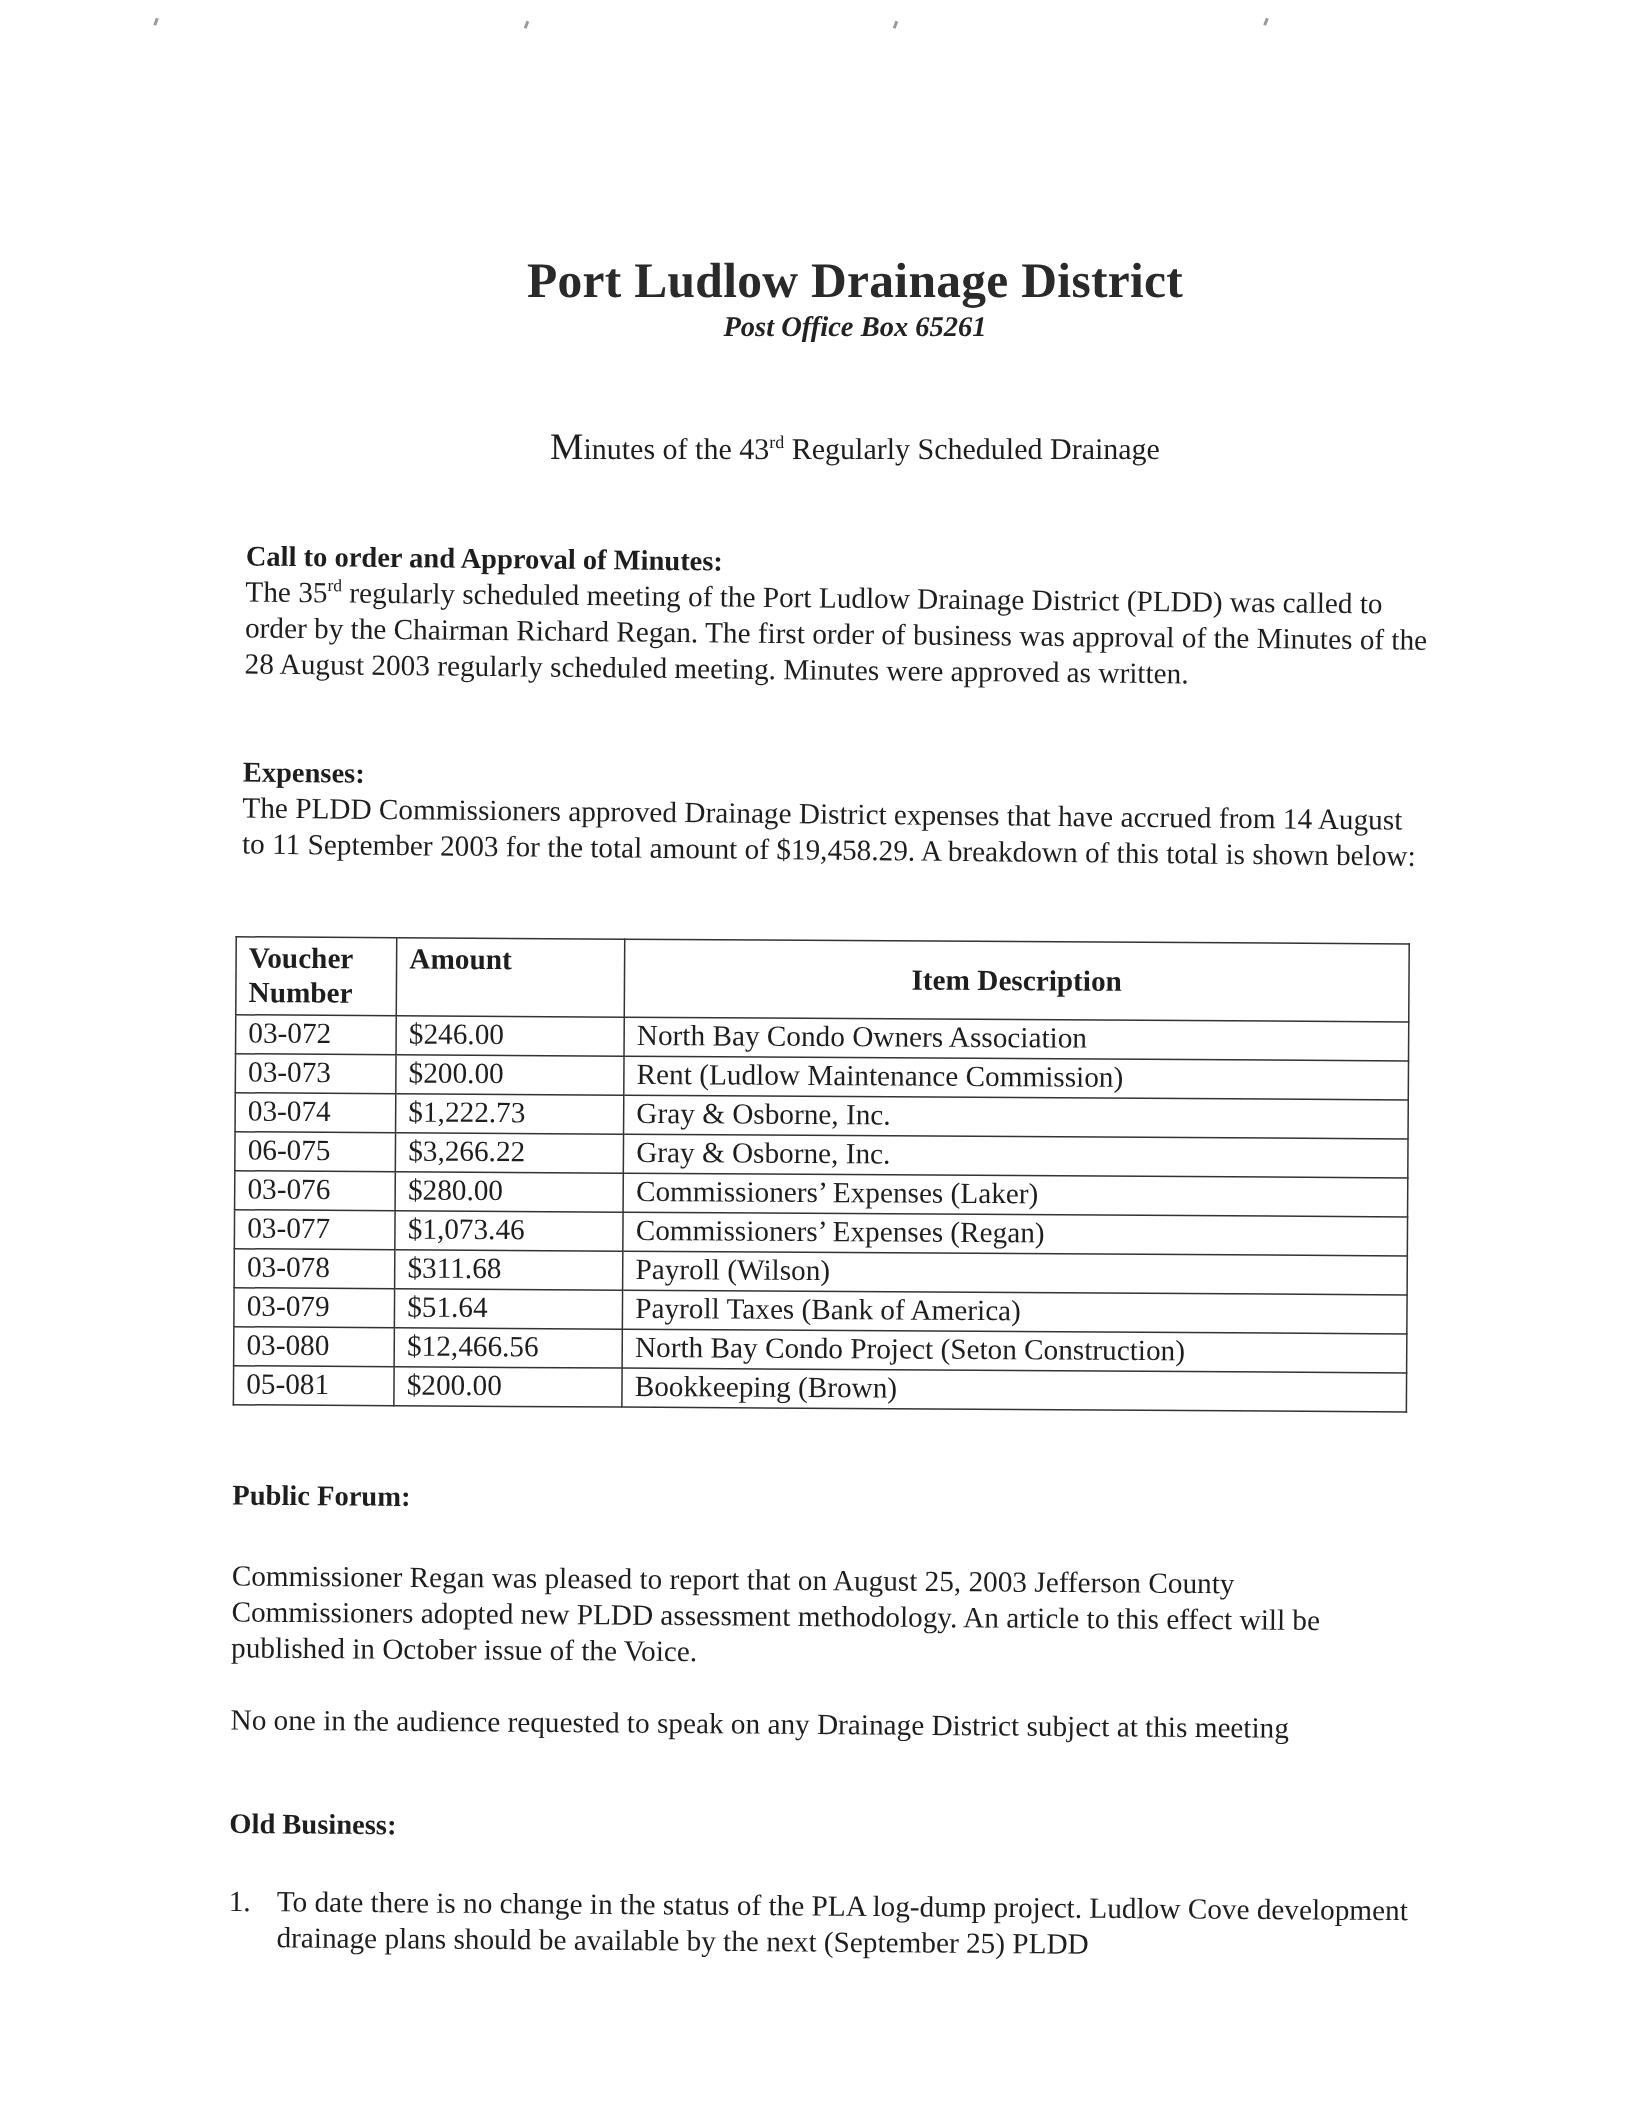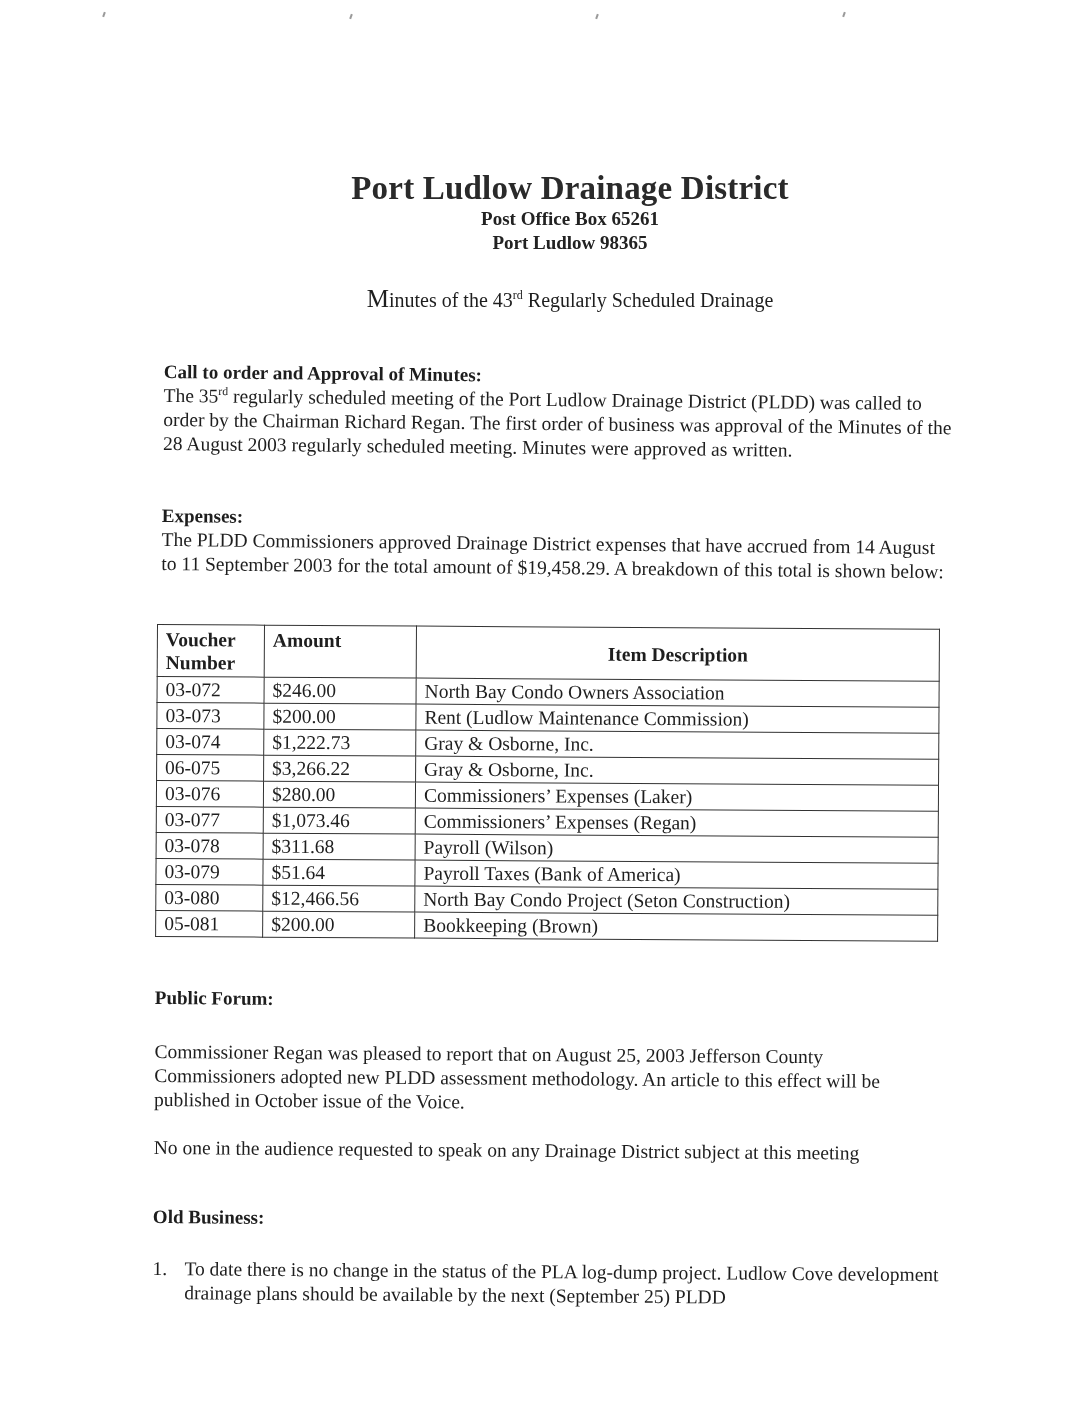--- a/index.html
+++ b/index.html
@@ -9,21 +9,21 @@
       color: #1e1e1e;
     }
     .page { position: absolute; left: 0; top: 0; width: 1088px; height: 1408px; }
     .speck { position: absolute; width: 2px; height: 5px; background: #9a9a9a; transform: rotate(20deg); }
     .org-name {
       position: absolute; top: 170px; left: 330px; width: 480px; text-align: center;
       font-size: 33px; font-weight: bold; color: #2a2a2a; letter-spacing: 0.2px;
     }
     .org-sub {
       position: absolute; left: 330px; width: 480px; text-align: center;
-      font-size: 19px; font-weight: bold; color: #222;
+      font-size: 19px; font-weight: bold; color: #222; font-style: italic;
     }
     .org-sub.l1 { top: 208px; }
     .org-sub.l2 { top: 232px; }
     .minutes-title {
       position: absolute; top: 285px; left: 300px; width: 540px; text-align: center;
       font-size: 20px; color: #1e1e1e; line-height: 27px;
     }
     .minutes-title .big-m { font-size: 25px; }
     sup { font-size: 60%; line-height: 0; vertical-align: super; }
     .section { position: absolute; width: 790px; font-size: 19.5px; line-height: 24px; }
@@ -59,21 +59,20 @@
 
 <div class="page">
 
   <div class="speck" style="left:103px;top:12px;"></div>
   <div class="speck" style="left:350px;top:14px;"></div>
   <div class="speck" style="left:596px;top:14px;"></div>
   <div class="speck" style="left:843px;top:12px;"></div>
 
   <div class="org-name">Port Ludlow Drainage District</div>
   <div class="org-sub l1">Post Office Box 65261</div>
-  <div class="org-sub l2">Port Ludlow 98365</div>
 
   <div class="minutes-title">
     <div><span class="big-m">M</span><span>inutes of the 43</span><sup>rd</sup><span> Regularly Scheduled Drainage</span></div>
   </div>
 
   <div class="section" id="sec-call">
     <h2>Call to order and Approval of Minutes:</h2>
     <p><span>The 35</span><sup>rd</sup><span> regularly scheduled meeting of the Port Ludlow Drainage District (PLDD) was called to order by the Chairman Richard Regan.  The first order of business was approval of the Minutes of the 28 August 2003 regularly scheduled meeting.  Minutes were approved as written.</span></p>
   </div>
 

